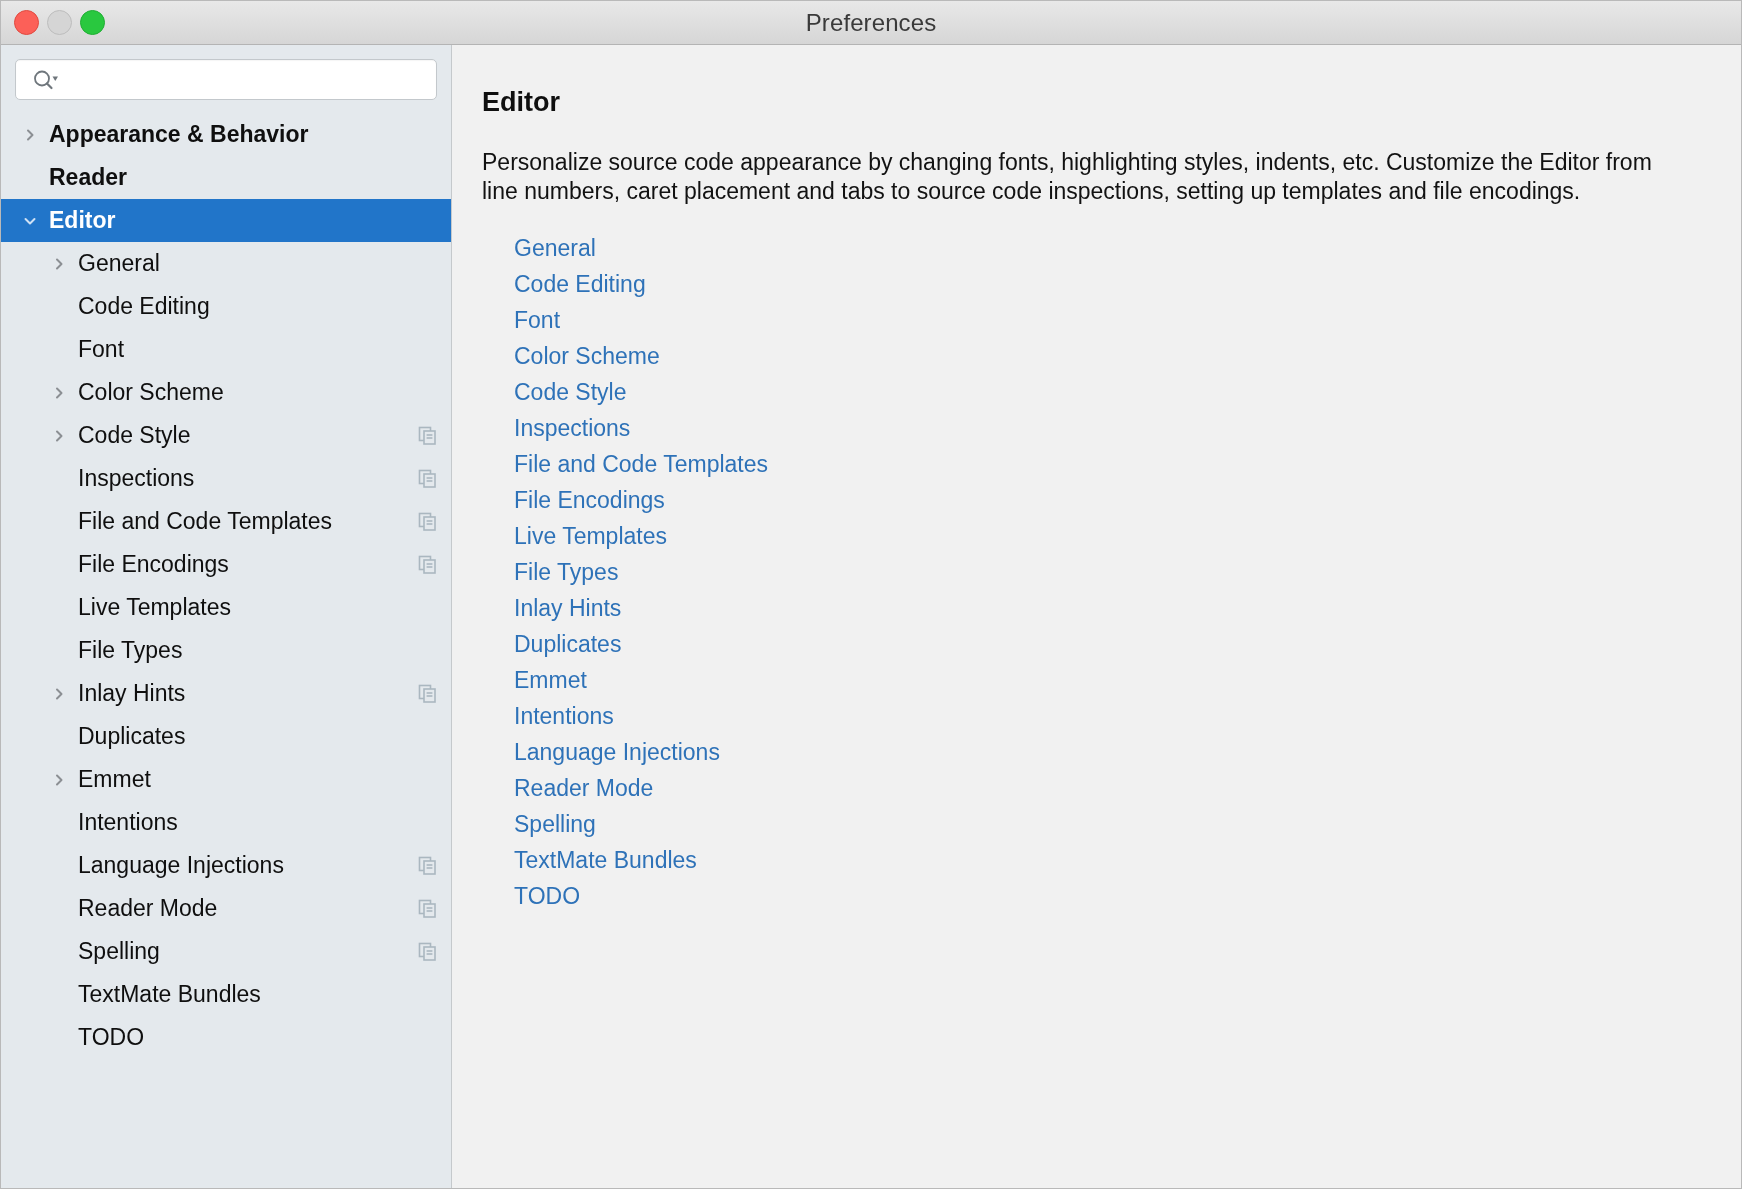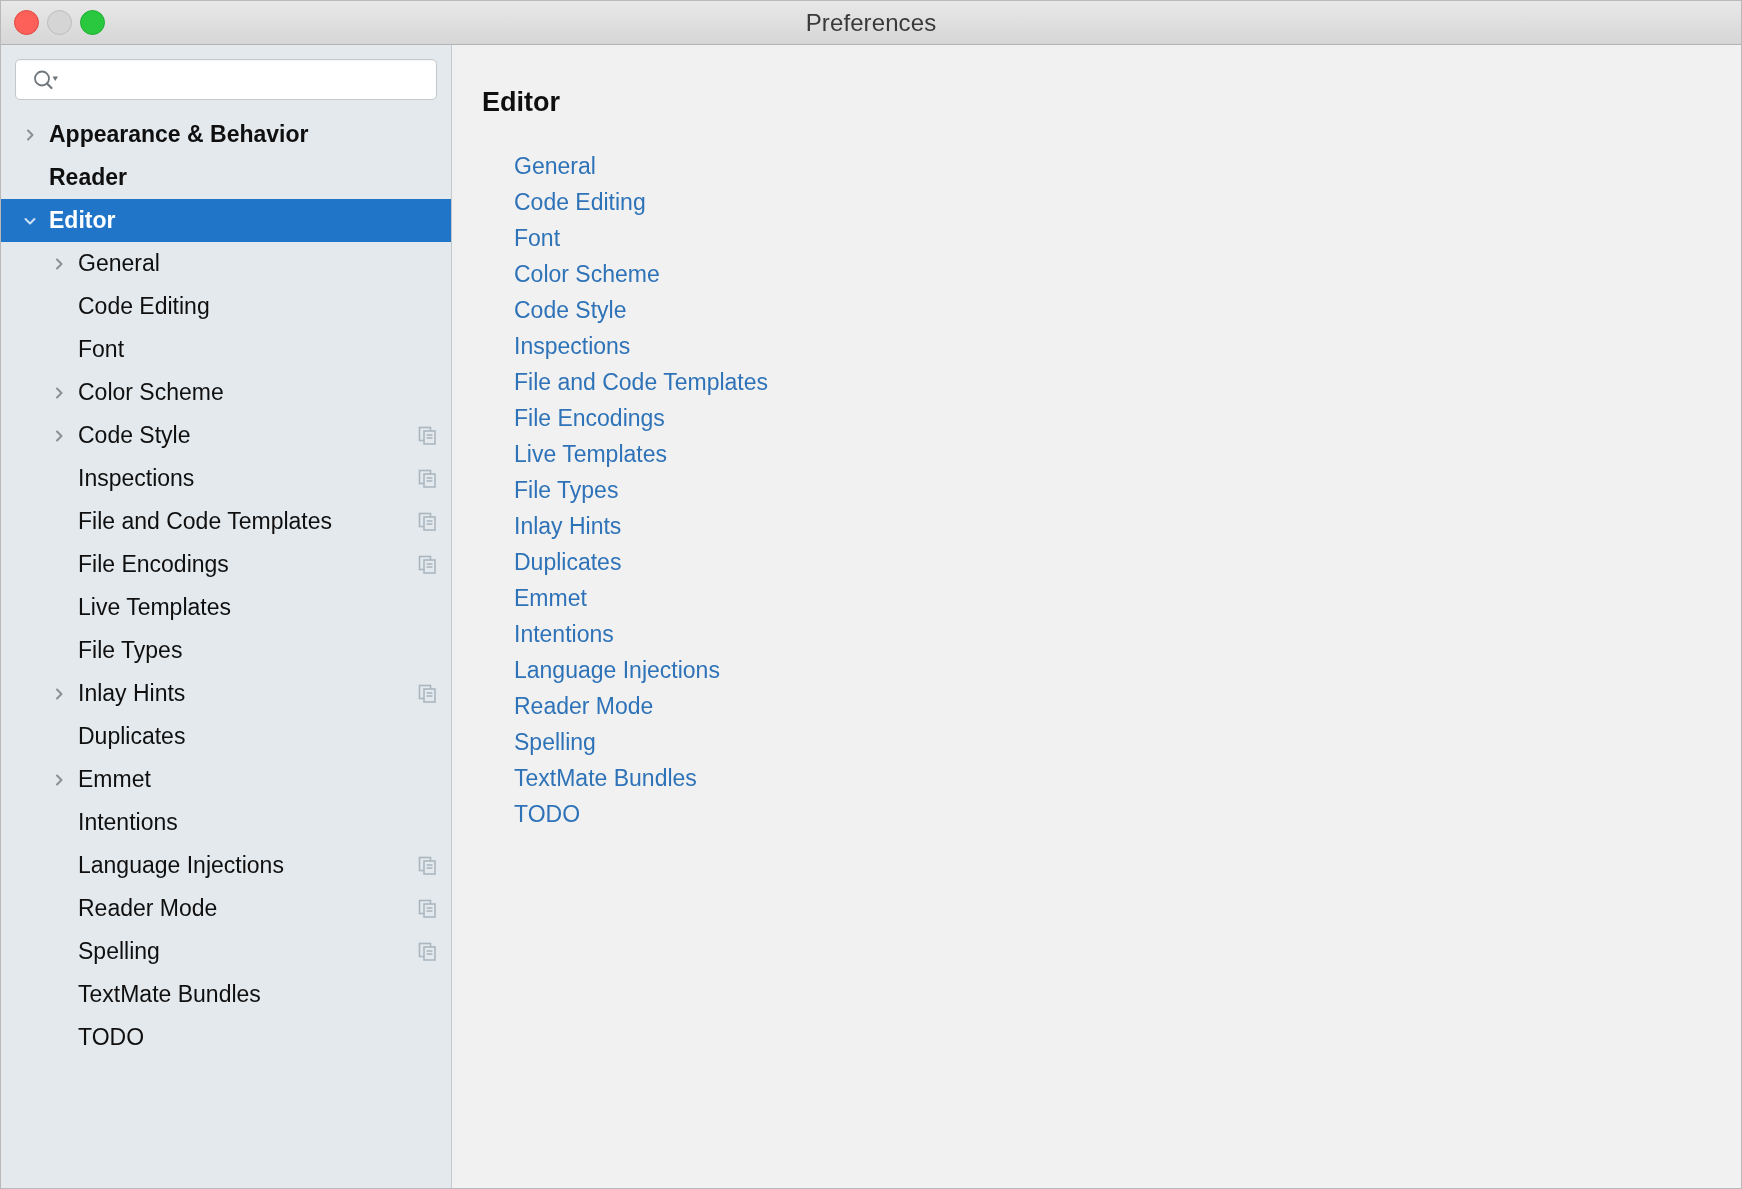--- a/index.html
+++ b/index.html
@@ -470,20 +470,21 @@
                 <polyline points="5,2.5 9.5,7 5,11.5" stroke-width="2" stroke-linecap="round" stroke-linejoin="round" fill="none"></polyline>
               </svg>
             </span>
             <span class="row-label">TODO</span>
           </div>
         </div>
     </div>
 
     <div class="main">
       <div class="main-title">Editor</div>
+      <div class="main-desc">Personalize source code appearance by changing fonts, highlighting styles, indents, etc. Customize the Editor from line numbers, caret placement and tabs to source code inspections, setting up templates and file encodings.</div>
       <ul class="link-list" id="link-list">
           <li class="link-item">General</li>
           <li class="link-item">Code Editing</li>
           <li class="link-item">Font</li>
           <li class="link-item">Color Scheme</li>
           <li class="link-item">Code Style</li>
           <li class="link-item">Inspections</li>
           <li class="link-item">File and Code Templates</li>
           <li class="link-item">File Encodings</li>
           <li class="link-item">Live Templates</li>

